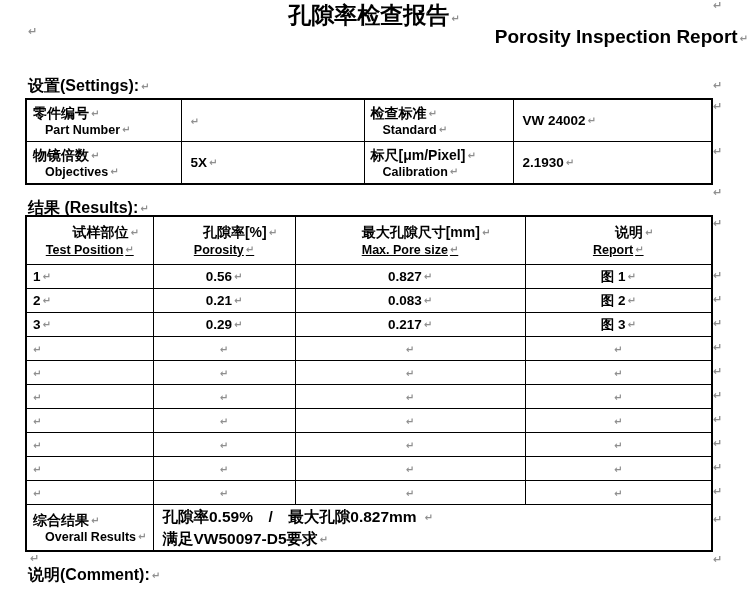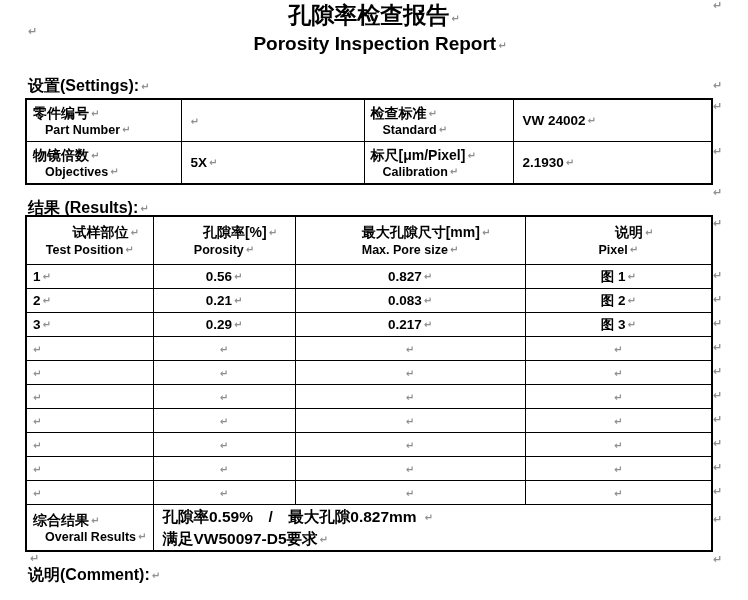--- a/index.html
+++ b/index.html
@@ -14,21 +14,21 @@
   }
   .inline-mark { margin-left:2px; vertical-align:1px; }
   .abs-mark { position:absolute; font-size:11px; }
 
   .title-zh {
     position:absolute; top:1px; left:0; right:0; text-align:center;
     font-family:"DejaVu Serif","Liberation Serif",serif;
     font-size:23px; font-weight:bold; line-height:28px;
   }
   .title-en {
-    position:absolute; top:31px; left:0; right:0; text-align:center;
+    position:absolute; top:24px; left:0; right:0; text-align:right;
     font-size:19px; font-weight:bold; line-height:26px;margin-left:12px;
   }
   .heading {
     position:absolute; left:28px; font-size:16px; font-weight:bold; line-height:19px;
   }
   #h-settings { top:76px; }
   #h-results  { top:190px;margin-top:8px; }
   #h-comment  { top:565px; }
 
   table {
@@ -43,21 +43,21 @@
   #settings-table td { height:41px; }
   #results-table  { top:215px; }
 
   .lbl { vertical-align:middle; }
   .lz { font-size:14px;   font-weight:bold; line-height:18px; padding-left:6px; white-space:nowrap; }
   .le { font-size:12.5px; font-weight:bold; line-height:16px; padding-left:18px; white-space:nowrap; }
   .val { font-size:13.5px; font-weight:bold; padding-left:9px; }
 
   .hdr { vertical-align:middle; text-align:center; height:47px; }
   .hz { font-size:14px;   font-weight:bold; line-height:19px;margin-left:32px; }
-  .he { font-size:12.5px; font-weight:bold; line-height:17px; }
+  .he { font-size:12.5px; font-weight:bold; line-height:17px;text-decoration:underline; }
 
   .data-row td, .empty-row td { height:23px; font-size:13.5px; font-weight:bold; }
   .c-pos { text-align:left; padding-left:6px; }
   .c-mid { text-align:center; }
   .empty-row .c-pos { font-weight:normal; }
 
   .overall-row td { height:45px; }
   .ov-text { font-size:15.5px; font-weight:bold; line-height:22px; padding-left:9px; }
 </style>
 </head>
@@ -146,21 +146,21 @@
       <td class="hdr">
         <div class="hz"><span>孔隙率[%]</span><span class="mark inline-mark">↵</span></div>
         <div class="he"><span>Porosity</span><span class="mark inline-mark">↵</span></div>
       </td>
       <td class="hdr">
         <div class="hz"><span>最大孔隙尺寸[mm]</span><span class="mark inline-mark">↵</span></div>
         <div class="he"><span>Max. Pore size</span><span class="mark inline-mark">↵</span></div>
       </td>
       <td class="hdr">
         <div class="hz"><span>说明</span><span class="mark inline-mark">↵</span></div>
-        <div class="he"><span>Pixel</span><span class="mark inline-mark">↵</span></div>
+        <div class="he"><span>Report</span><span class="mark inline-mark">↵</span></div>
       </td>
     </tr>
 
     <tr class="data-row">
       <td class="c-pos"><span>1</span><span class="mark inline-mark">↵</span></td>
       <td class="c-mid"><span>0.56</span><span class="mark inline-mark">↵</span></td>
       <td class="c-mid"><span>0.827</span><span class="mark inline-mark">↵</span></td>
       <td class="c-mid"><span>图 1</span><span class="mark inline-mark">↵</span></td>
     </tr>
     <tr class="data-row">

